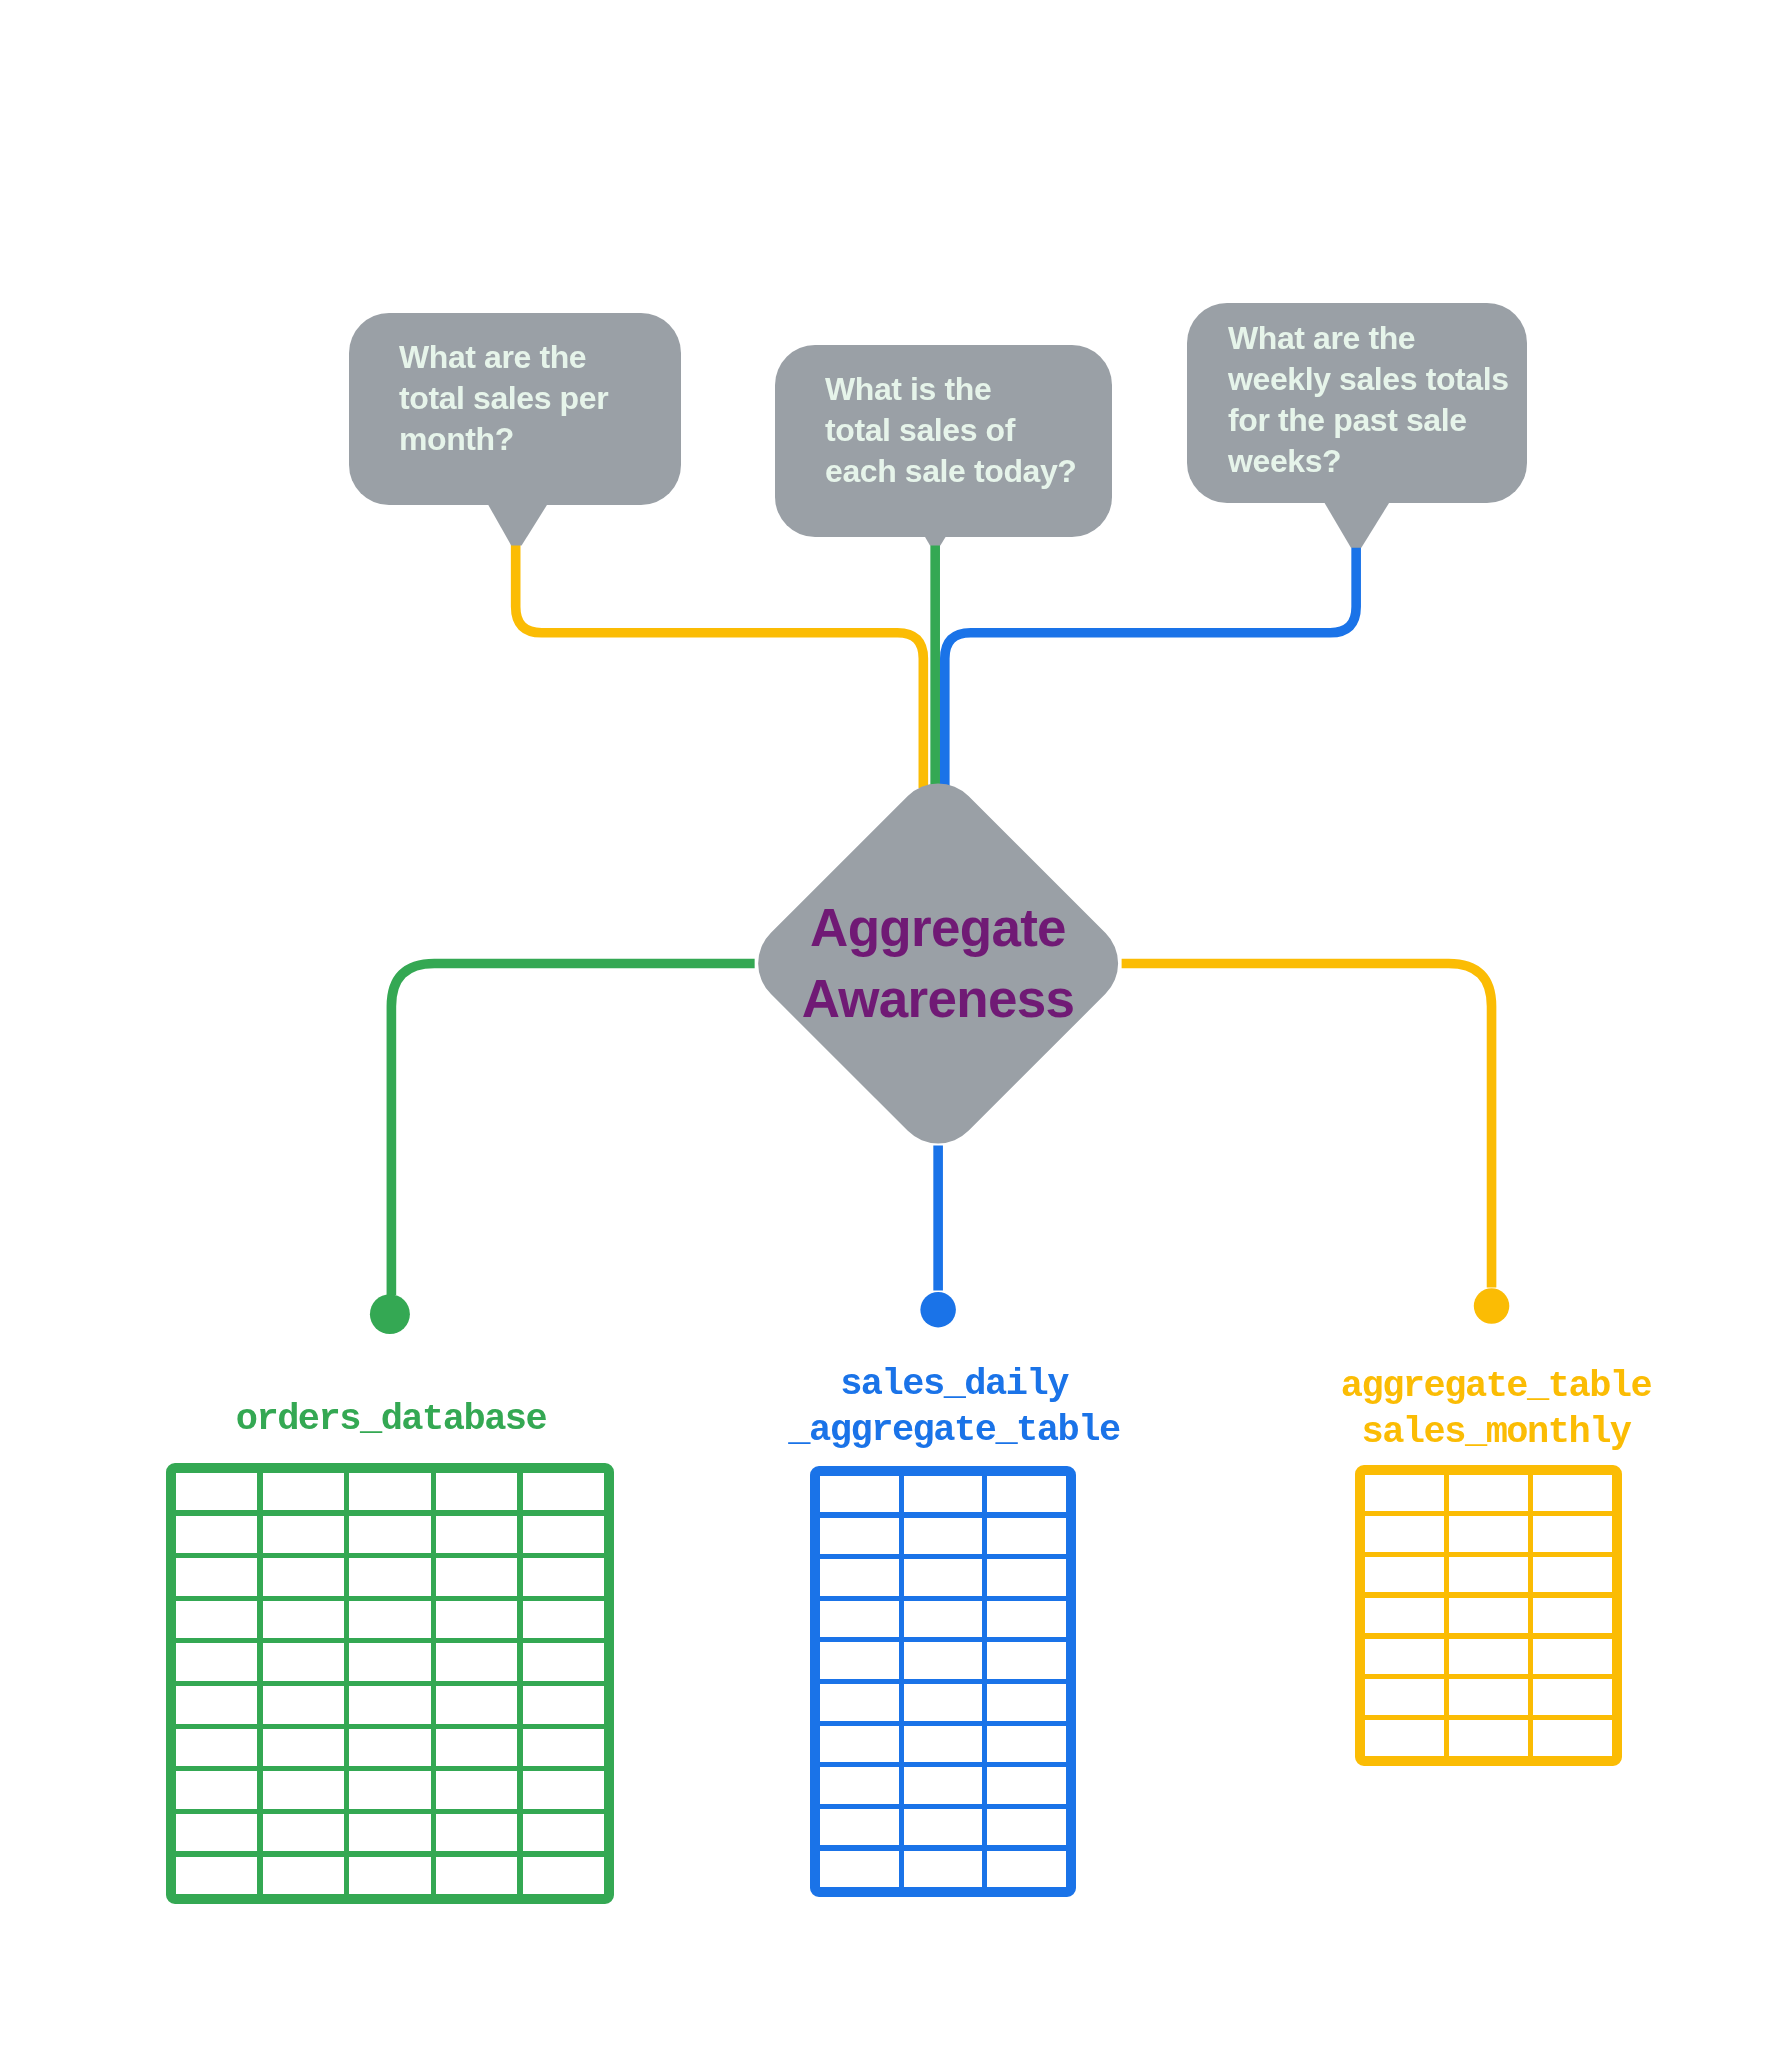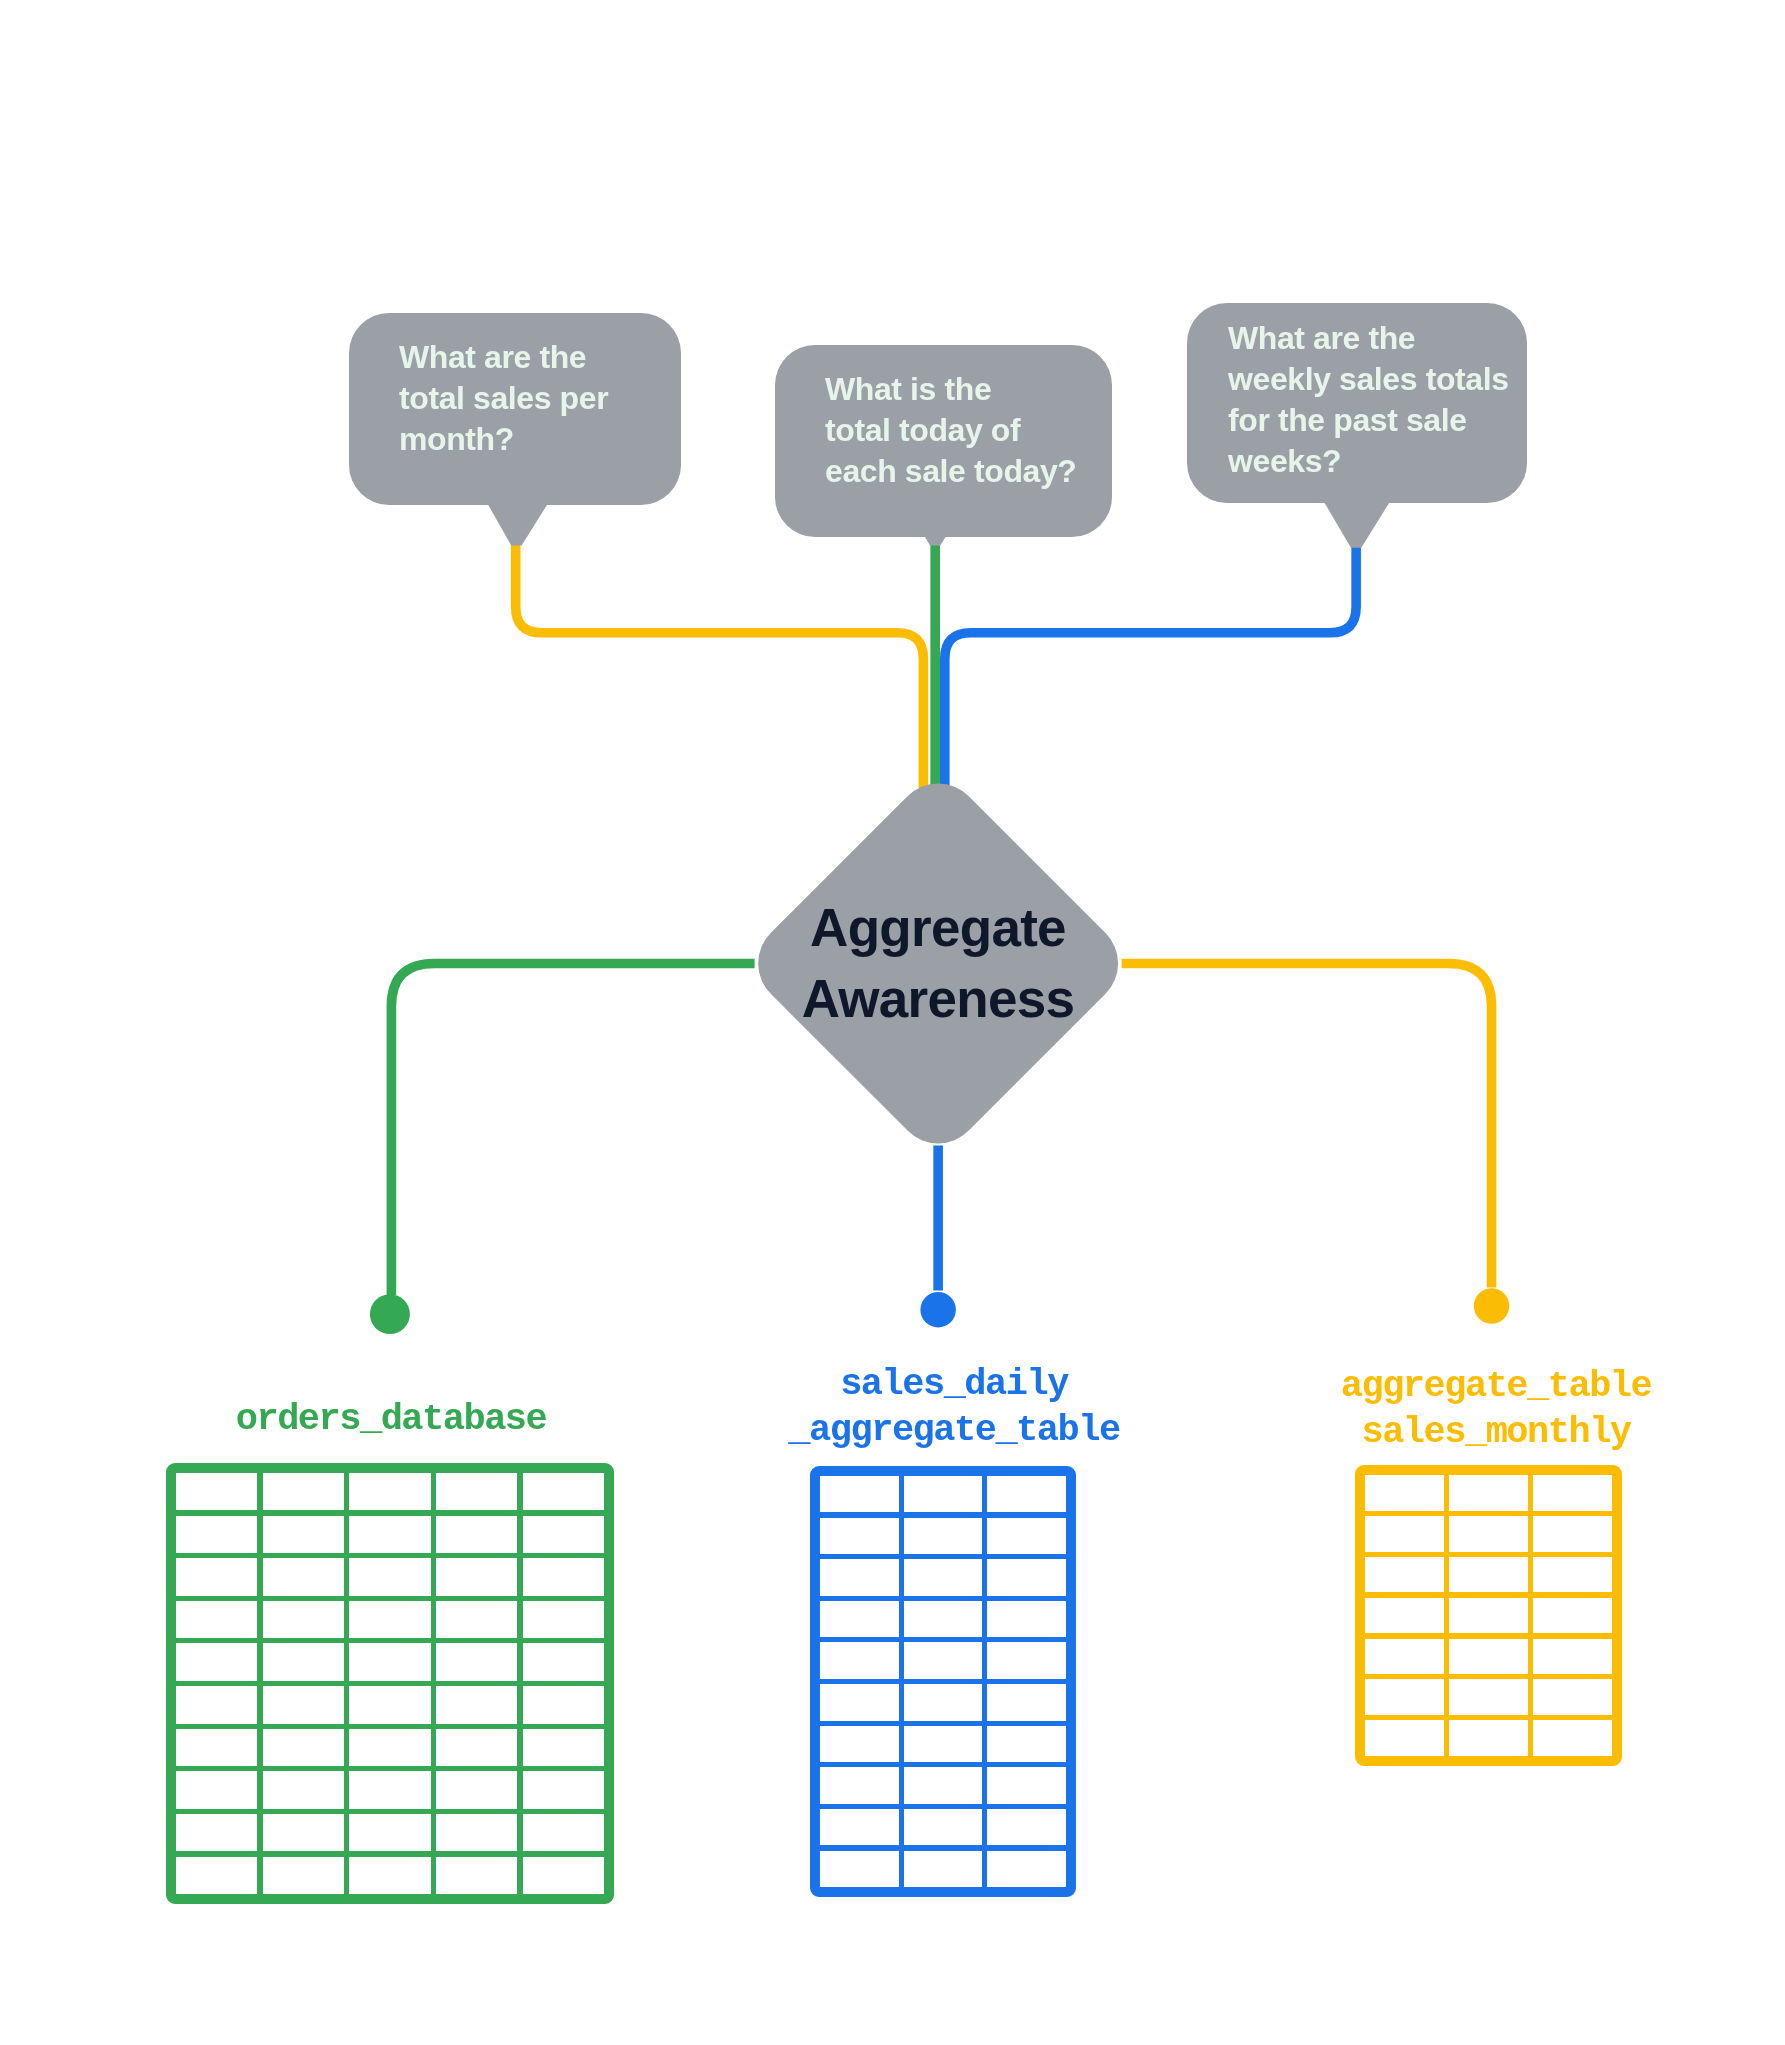--- a/index.html
+++ b/index.html
@@ -101,31 +101,31 @@
     <circle cx="2016" cy="1765" r="24" fill="#FBBC04"></circle>
   </svg>
 
   <div class="bubble bubble-1" style="color: rgb(230, 244, 234);">
     <span>What are the</span>
     <span>total sales per</span>
     <span>month?</span>
   </div>
   <div class="bubble bubble-2" style="color: rgb(230, 244, 234); margin-top: 32px;">
     <span>What is the</span>
-    <span>total today of</span>
+    <span>total sales of</span>
     <span>each sale today?</span>
   </div>
   <div class="bubble bubble-3" style="color: rgb(230, 244, 234);">
     <span>What are the</span>
     <span>weekly sales totals</span>
     <span>for the past sale</span>
     <span>weeks?</span>
   </div>
 
-  <div class="diamond-label" style="color: #0f172a;">
+  <div class="diamond-label" style="color: #701a75;">
     <span>Aggregate</span>
     <span>Awareness</span>
   </div>
 
   <div class="table-title title-1" style="color: rgb(52, 168, 83);">
     <span>orders_database</span>
   </div>
   <div class="table-title title-2" style="color: rgb(26, 115, 232);">
     <span>sales_daily</span>
     <span>_aggregate_table</span>

